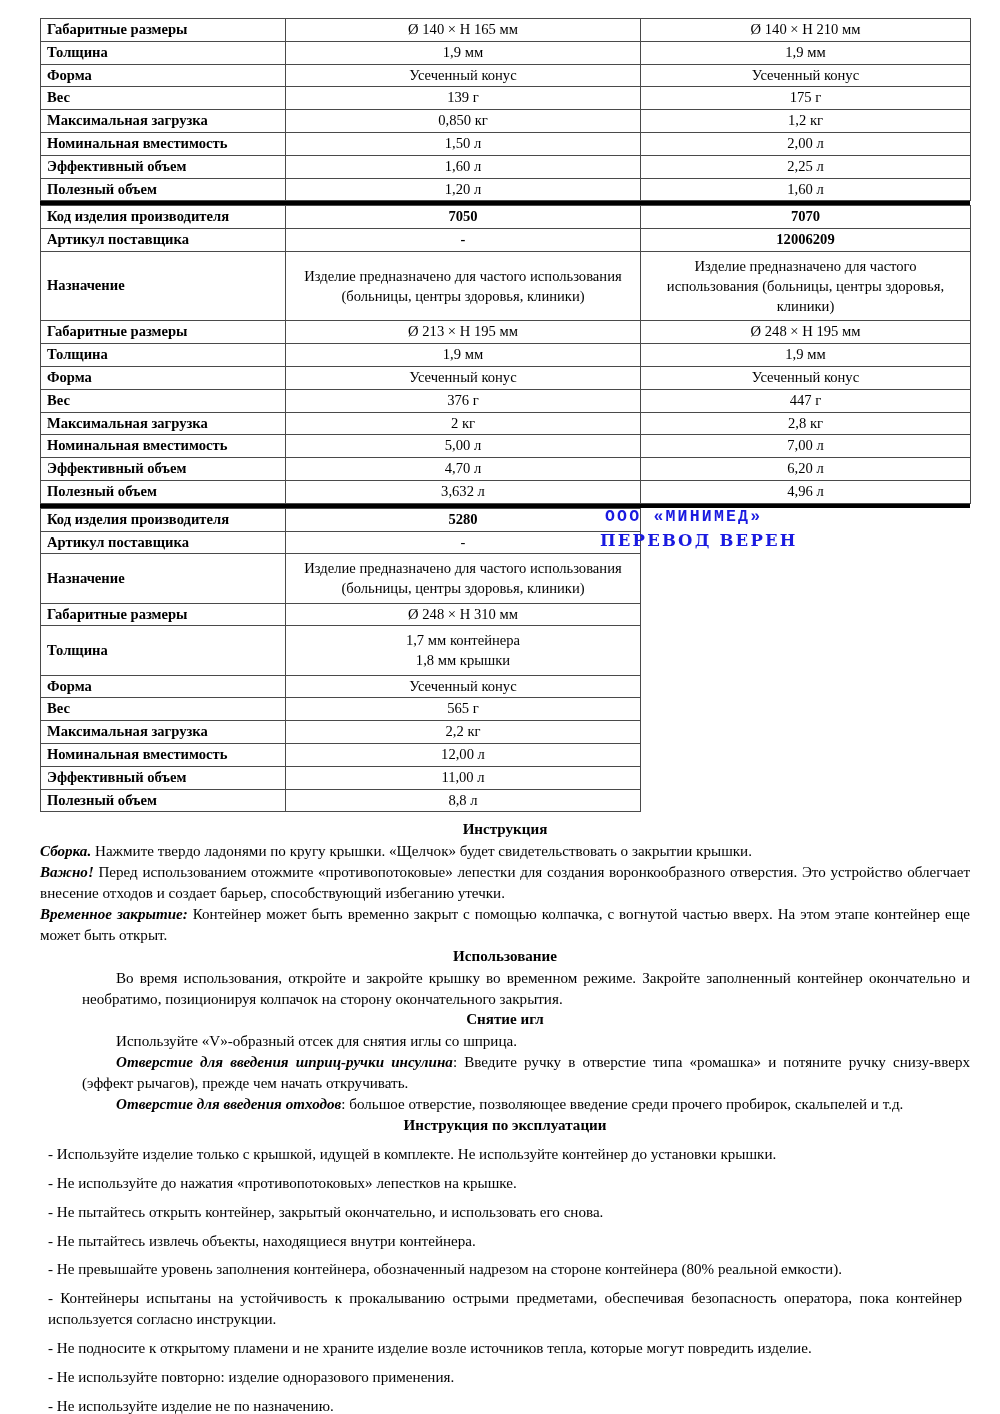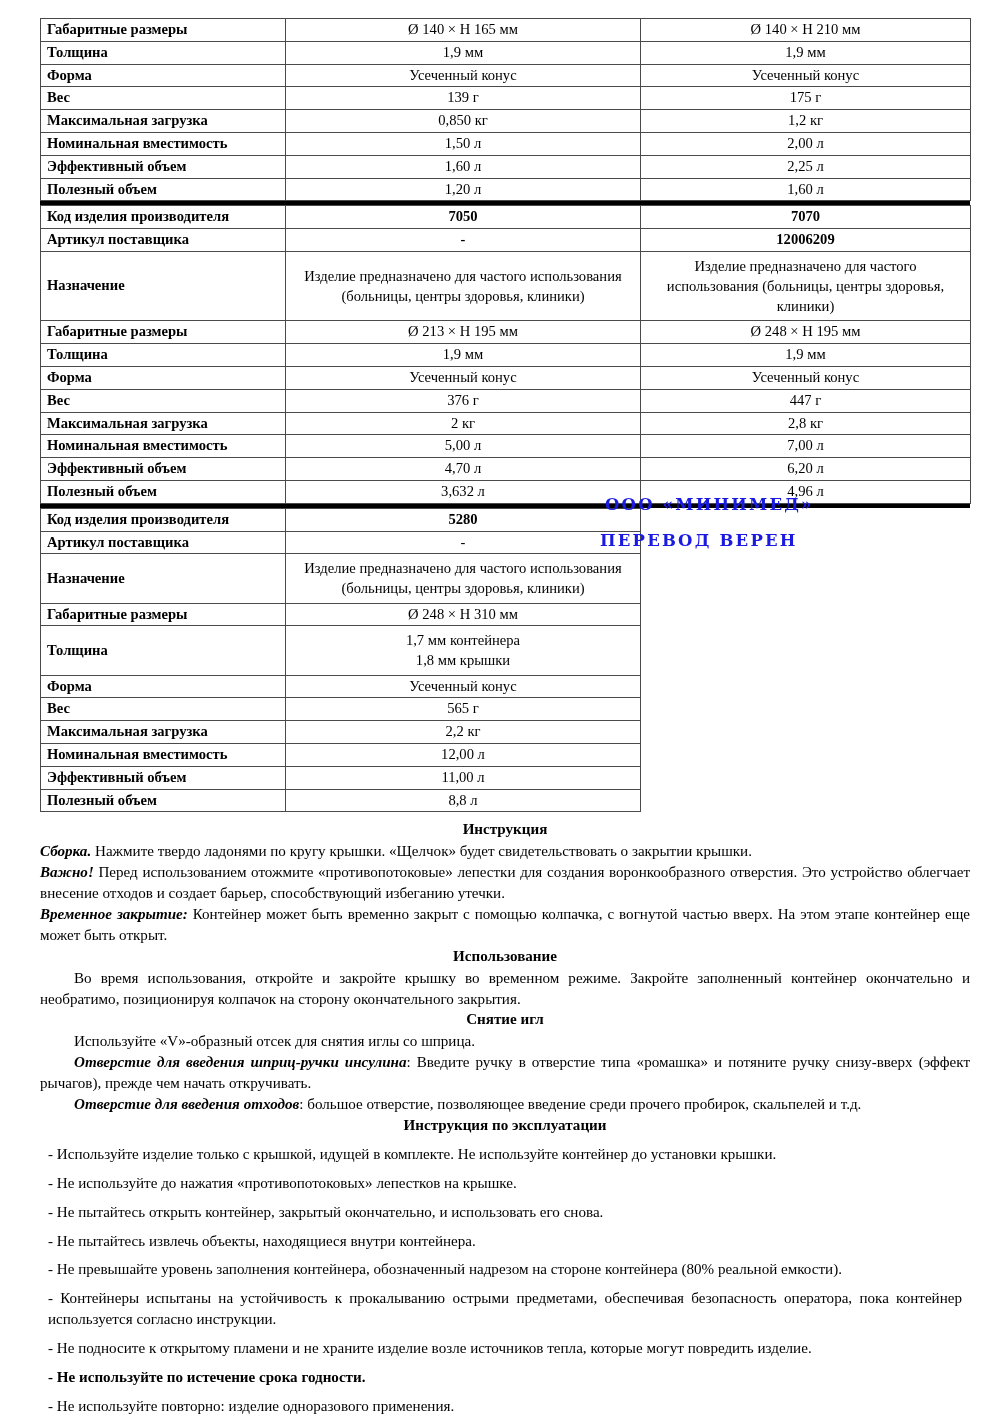--- a/index.html
+++ b/index.html
@@ -80,21 +80,21 @@
     left: 605px;
     top: 497px;
     width: 330px;
     color: #1a1ae0;
     font-family: "DejaVu Serif", serif;
     font-weight: bold;
     letter-spacing: 2.2px;
     font-size: 16.5px;
     line-height: 1;
   }
-  .stamp .l1 { position: absolute; left: 0; top: 0; white-space: nowrap; }
+  .stamp .l1 { position: absolute; left: 0; top: 12px; white-space: nowrap; font-family: Liberation Mono, monospace; }
   .stamp .l2 { position: absolute; left: -5px; top: 36px; white-space: nowrap; }
 
   
   .prose {
     width: 930px;
     font-size: 15.1px;
     line-height: 1.385;
     margin-top: 8px;
   }
   .prose h3 {
@@ -102,21 +102,21 @@
     font-weight: bold;
     text-align: center;
     margin: 1px 0 1px 0;
     line-height: 1.32;
   }
   .prose p {
     margin: 0;
     text-align: justify;
     text-justify: inter-word;
   }
-  .prose p.indent { text-indent: 34px; }
+  .prose p.indent { text-indent: 34px; margin-left: 42px; }
   .prose .run-bi {
     font-weight: bold;
     font-style: italic;
   }
   .prose .semi { font-weight: bold; }
   ul.rules {
     list-style: none;
     margin: 0;
     padding: 0;
   }
@@ -324,21 +324,20 @@
 
     <h3>Инструкция по эксплуатации</h3>
     <ul class="rules" id="rules-list">
         <li>- Используйте изделие только с крышкой, идущей в комплекте. Не используйте контейнер до установки крышки.</li>
         <li>- Не используйте до нажатия «противопотоковых» лепестков на крышке.</li>
         <li>- Не пытайтесь открыть контейнер, закрытый окончательно, и использовать его снова.</li>
         <li>- Не пытайтесь извлечь объекты, находящиеся внутри контейнера.</li>
         <li>- Не превышайте уровень заполнения контейнера, обозначенный надрезом на стороне контейнера (80% реальной емкости).</li>
         <li>- Контейнеры испытаны на устойчивость к прокалыванию острыми предметами, обеспечивая безопасность оператора, пока контейнер используется согласно инструкции.</li>
         <li>- Не подносите к открытому пламени и не храните изделие возле источников тепла, которые могут повредить изделие.</li>
-        <li class="semi">- Не используйте по истечение срока годности.</li>
         <li>- Не используйте повторно: изделие одноразового применения.</li>
         <li>- Не используйте изделие не по назначению.</li>
         <li>- Храните в недоступном для детей месте.</li>
       </ul>
 
   </div>
 </div>
 
 <div class="stamp">
   <div class="l1">ООО «МИНИМЕД»</div>

